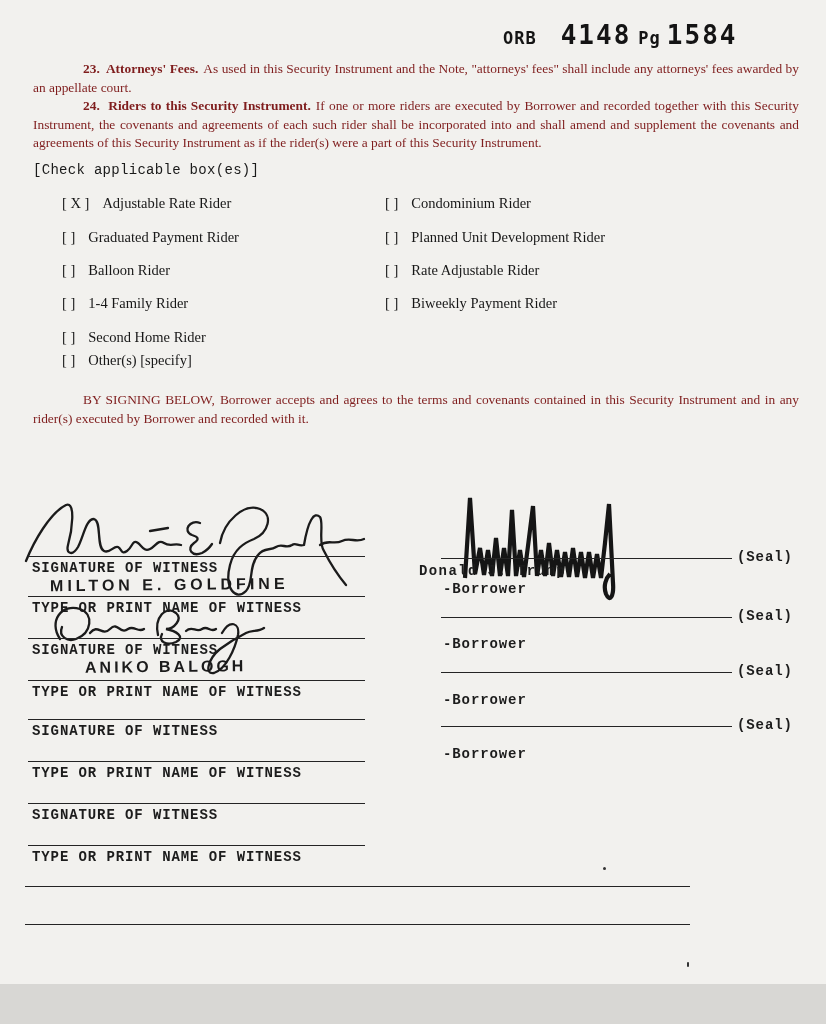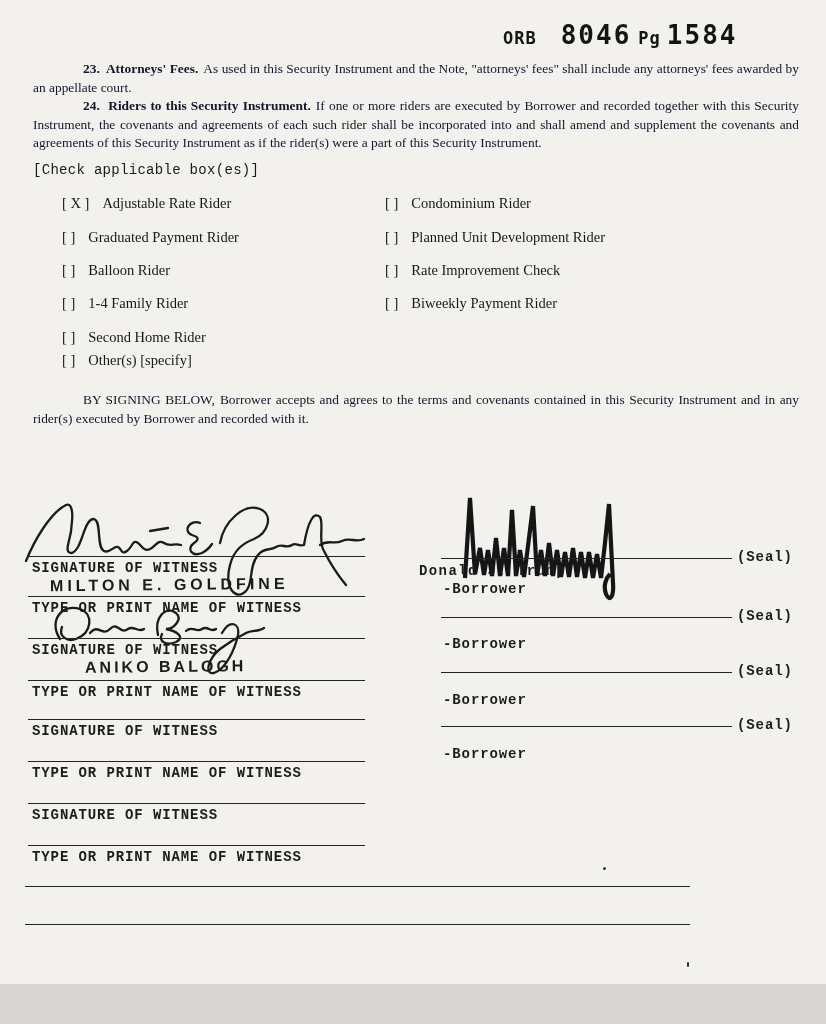--- a/index.html
+++ b/index.html
@@ -18,21 +18,21 @@
     font-family:"DejaVu Sans Mono", monospace;
     font-weight:bold;color:#141414;white-space:pre;
   }
   .stamp .sm{font-size:17px;letter-spacing:1px;}
   .stamp .lg{font-size:26px;letter-spacing:2px;}
   .stamp .gap1{width:24px;} .stamp .gap2{width:7px;} .stamp .gap3{width:6px;}
   
   .paras{position:absolute;left:33px;top:60px;width:766px;}
   .body-para{
     margin:0;font-size:13.4px;line-height:18.6px;
-    text-align:justify;text-indent:50px;color:#0f172a;
+    text-align:justify;text-indent:50px;color:#7f1d1d;
   }
   .lead{font-weight:bold;margin-right:5px;}
   .check-instr{
     position:absolute;left:33px;top:162px;
     font-family:"Liberation Mono", monospace;
     font-size:14px;color:#1a1a1a;letter-spacing:0.3px;
   }
   .rider{position:absolute;font-size:14.5px;white-space:nowrap;color:#171717;}
   .rider .box{white-space:pre;margin-right:13px;font-size:14.5px;}
   
@@ -68,21 +68,21 @@
   .footer .pg{font-style:italic;}
 </style>
 </head>
 <body>
 
 <div class="page">
 
   <div class="stamp">
     <span class="sm">ORB</span>
     <span class="gap1"></span>
-    <span class="lg">8046</span>
+    <span class="lg">4148</span>
     <span class="gap2"></span>
     <span class="sm">Pg</span>
     <span class="gap3"></span>
     <span class="lg">1584</span>
   </div>
 
   <div class="paras">
     <p class="body-para"><b class="lead">23.&nbsp; Attorneys' Fees.</b><span>As used in this Security Instrument and the Note, "attorneys' fees" shall include any attorneys' fees awarded by an appellate court.</span></p>
     <p class="body-para"><b class="lead">24.&nbsp; Riders to this Security Instrument.</b><span>If one or more riders are executed by Borrower and recorded together with this Security Instrument, the covenants and agreements of each such rider shall be incorporated into and shall amend and supplement the covenants and agreements of this Security Instrument as if the rider(s) were a part of this Security Instrument.</span></p>
   </div>
@@ -91,21 +91,21 @@
 
   <div class="rider" style="left:62px;top:195px;"><span class="box">[ X ]</span><span>Adjustable Rate Rider</span></div>
   <div class="rider" style="left:62px;top:229px;"><span class="box">[ ]</span><span>Graduated Payment Rider</span></div>
   <div class="rider" style="left:62px;top:262px;text-align:right;"><span class="box">[ ]</span><span>Balloon Rider</span></div>
   <div class="rider" style="left:62px;top:295px;"><span class="box">[ ]</span><span>1-4 Family Rider</span></div>
   <div class="rider" style="left:62px;top:329px;"><span class="box">[ ]</span><span>Second Home Rider</span></div>
   <div class="rider" style="left:62px;top:352px;"><span class="box">[ ]</span><span>Other(s) [specify]</span></div>
 
   <div class="rider" style="left:385px;top:195px;"><span class="box">[ ]</span><span>Condominium Rider</span></div>
   <div class="rider" style="left:385px;top:229px;"><span class="box">[ ]</span><span>Planned Unit Development Rider</span></div>
-  <div class="rider" style="left:385px;top:262px;"><span class="box">[ ]</span><span>Rate Improvement Check</span></div>
+  <div class="rider" style="left:385px;top:262px;"><span class="box">[ ]</span><span>Rate Adjustable Rider</span></div>
   <div class="rider" style="left:385px;top:295px;"><span class="box">[ ]</span><span>Biweekly Payment Rider</span></div>
 
   <div class="signing">
     <p class="body-para"><b class="lead" style="font-weight:normal;">BY SIGNING BELOW,</b><span>Borrower accepts and agrees to the terms and covenants contained in this Security Instrument and in any rider(s) executed by Borrower and recorded with it.</span></p>
   </div>
 
   <svg class="sig-svg" style="left:24px;top:497px;" width="348" height="112" viewBox="0 0 348 112">
     <g fill="none" stroke="#1b1b1b" stroke-width="2.3" stroke-linecap="round">
       <path d="M2 64 C10 44 26 16 42 8 C52 4 48 34 44 48 C42 56 48 60 54 50 C60 38 62 22 70 22 C78 24 72 50 80 54 C86 57 90 48 94 50 C98 52 97 58 103 54 C109 50 108 42 114 46 C118 49 120 55 126 52 C132 49 134 42 140 46 C146 50 150 46 157 48"></path>
       <path d="M126 34 L144 31"></path>

